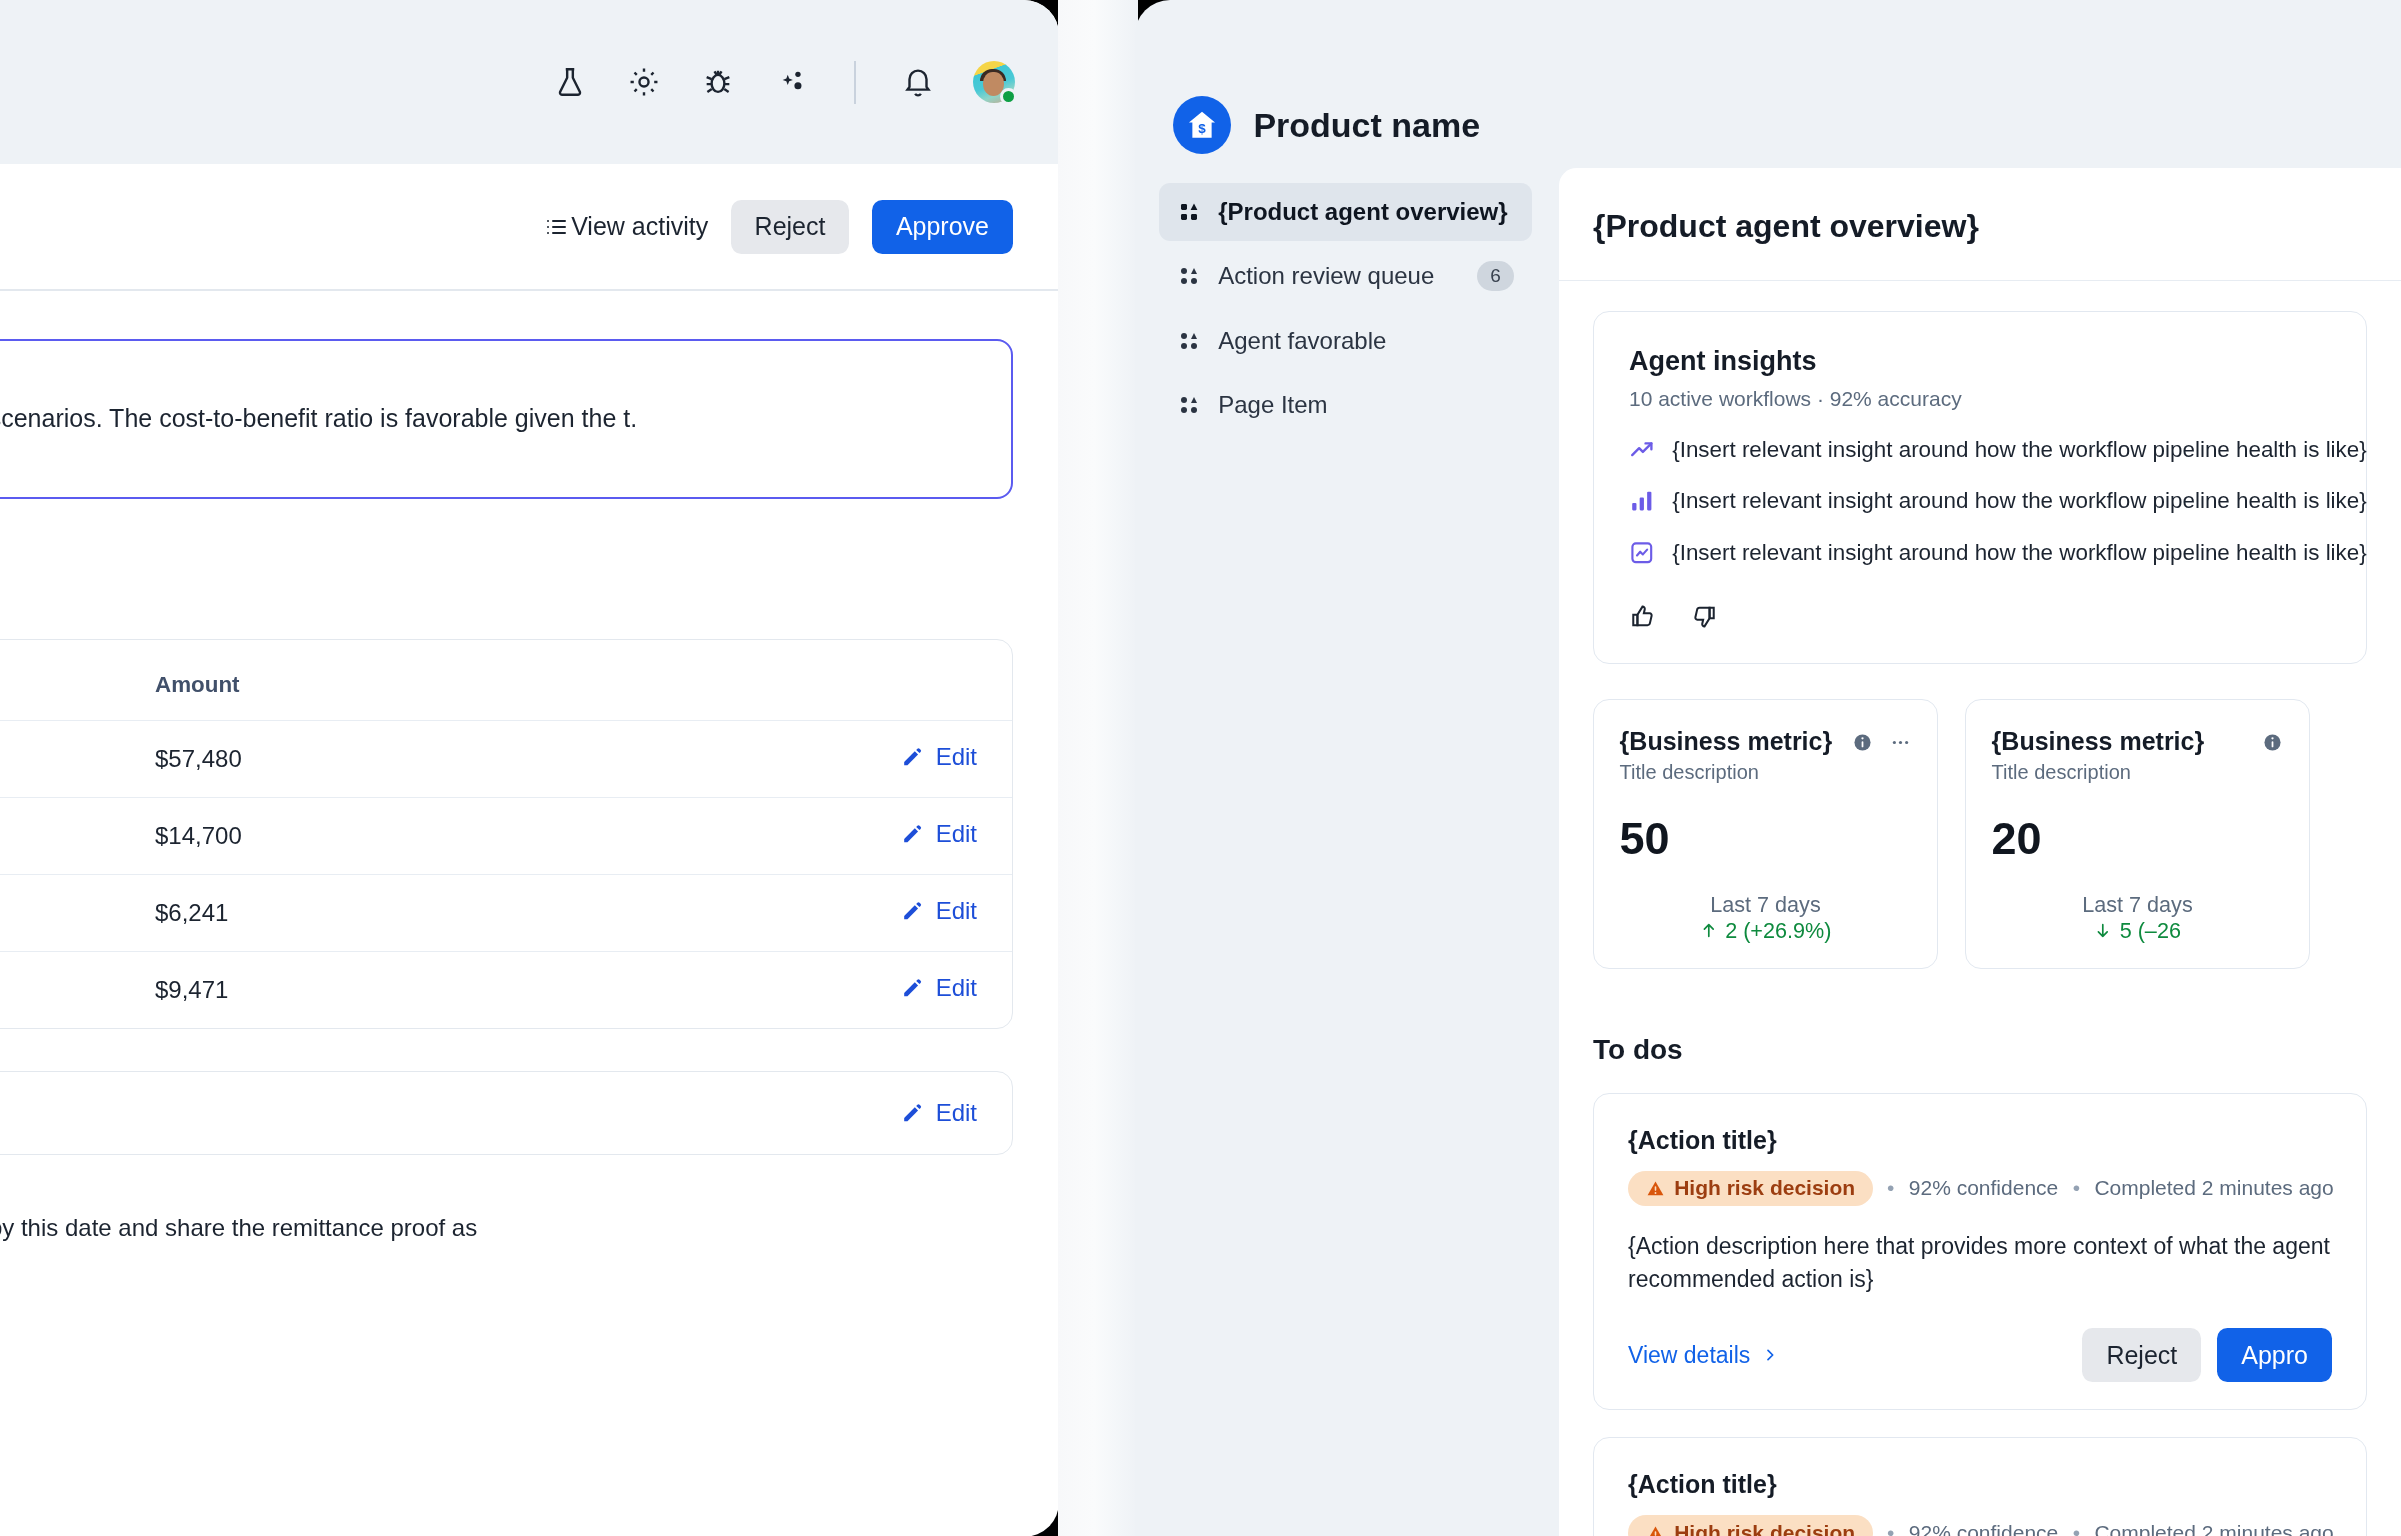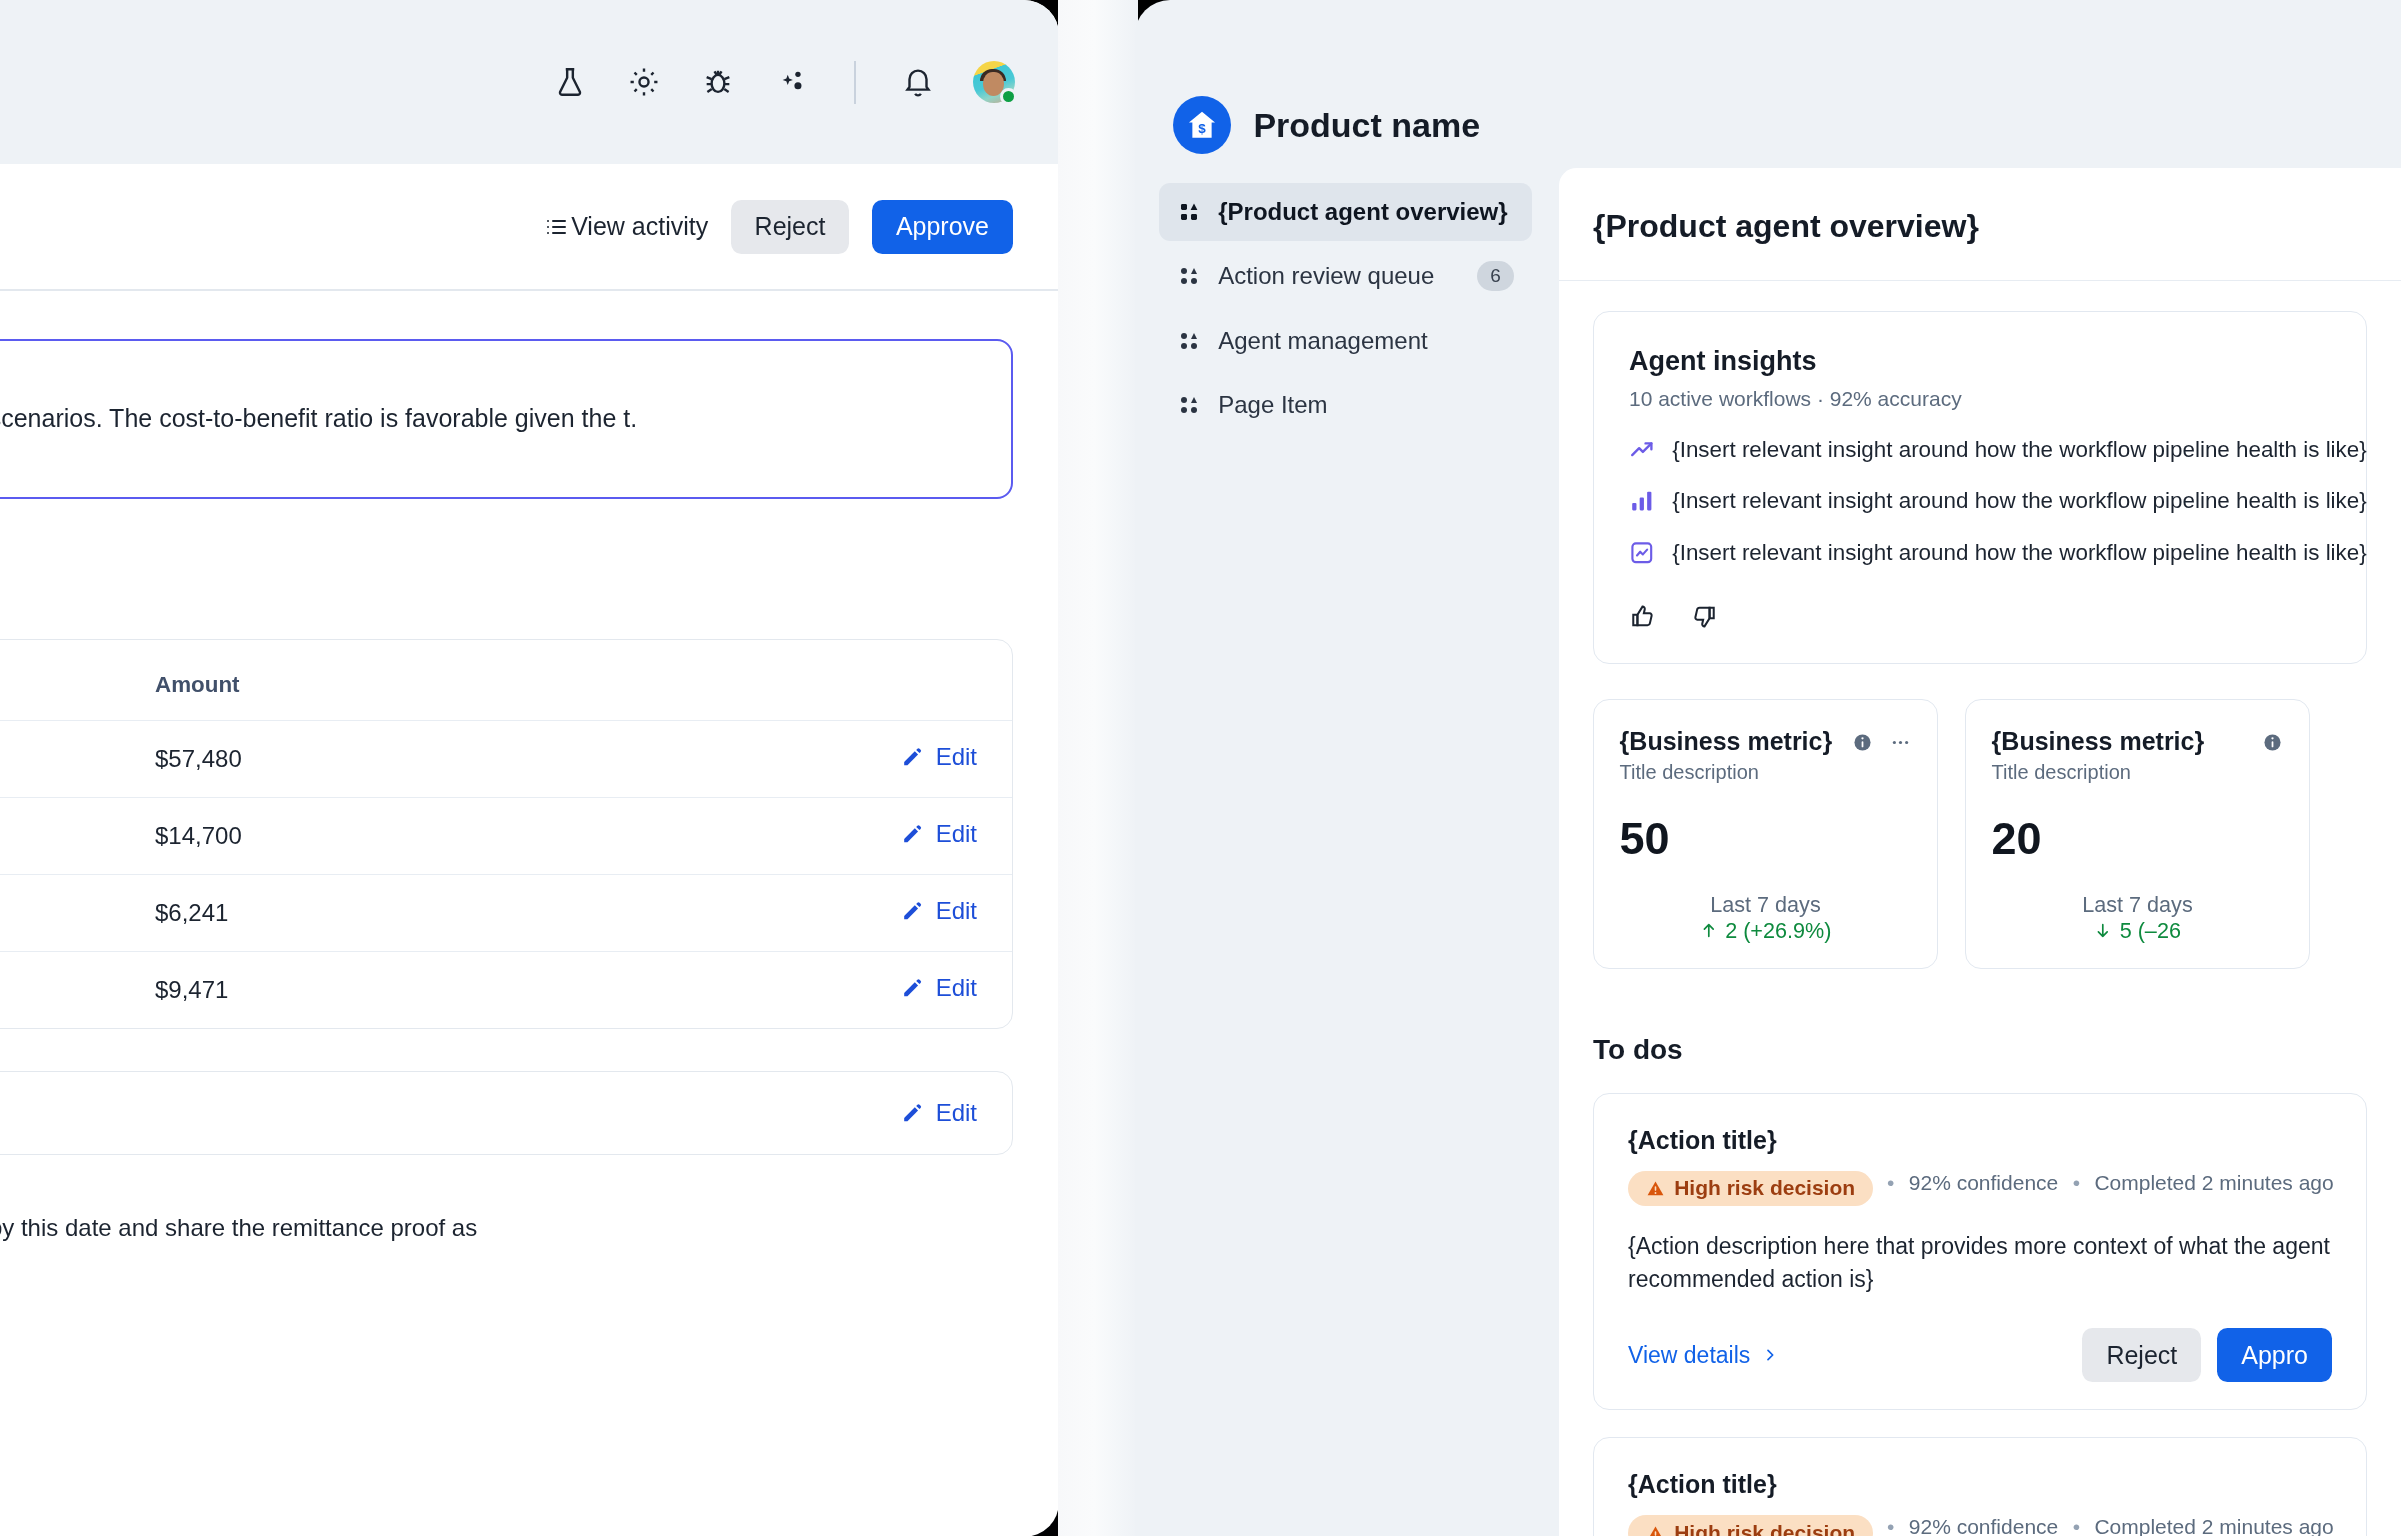--- a/index.html
+++ b/index.html
@@ -242,21 +242,21 @@
   .metric-delta svg { width: 17.6px; height: 21px; }
 
   #todos-title { font-size: 28px; font-weight: bold; color: #151c27; margin-top: 65px; }
 
   .action-card {
     margin-top: 27px; margin-right: 34px;
     padding: 32px 34px 27px 34px;
   }
   .action-title { font-size: 25px; font-weight: bold; color: #151c27; }
   .action-meta {
-    display: flex; gap: 14.4px;
+    display: flex; align-items: center; gap: 14.4px;
     margin-top: 16px; font-size: 21px; color: #5c6b7e;
     white-space: nowrap;
   }
   .risk-badge {
     display: inline-flex; align-items: center; gap: 9.6px;
     background: #fbdfc3; color: #9c3d10;
     border-radius: 800px; padding: 5.6px 17.6px;
     font-size: 21px; font-weight: bold;
   }
   .risk-badge svg { width: 19px; height: 19px; color: #d9560b; }
@@ -444,21 +444,21 @@
           <span class="nav-label">Action review queue</span>
           <span class="nav-badge">6</span>
         </div>
         <div class="nav-item">
           <svg class="nav-icon" viewBox="0 0 24 24" fill="currentColor">
             <circle cx="7" cy="7" r="3"></circle>
             <path d="M17 4l3 6h-6z"></path>
             <circle cx="7" cy="17" r="3"></circle>
             <circle cx="17" cy="17" r="3"></circle>
           </svg>
-          <span class="nav-label">Agent management</span>
+          <span class="nav-label">Agent favorable</span>
         </div>
         <div class="nav-item">
           <svg class="nav-icon" viewBox="0 0 24 24" fill="currentColor">
             <circle cx="7" cy="7" r="3"></circle>
             <path d="M17 4l3 6h-6z"></path>
             <circle cx="7" cy="17" r="3"></circle>
             <circle cx="17" cy="17" r="3"></circle>
           </svg>
           <span class="nav-label">Page Item</span>
         </div>

